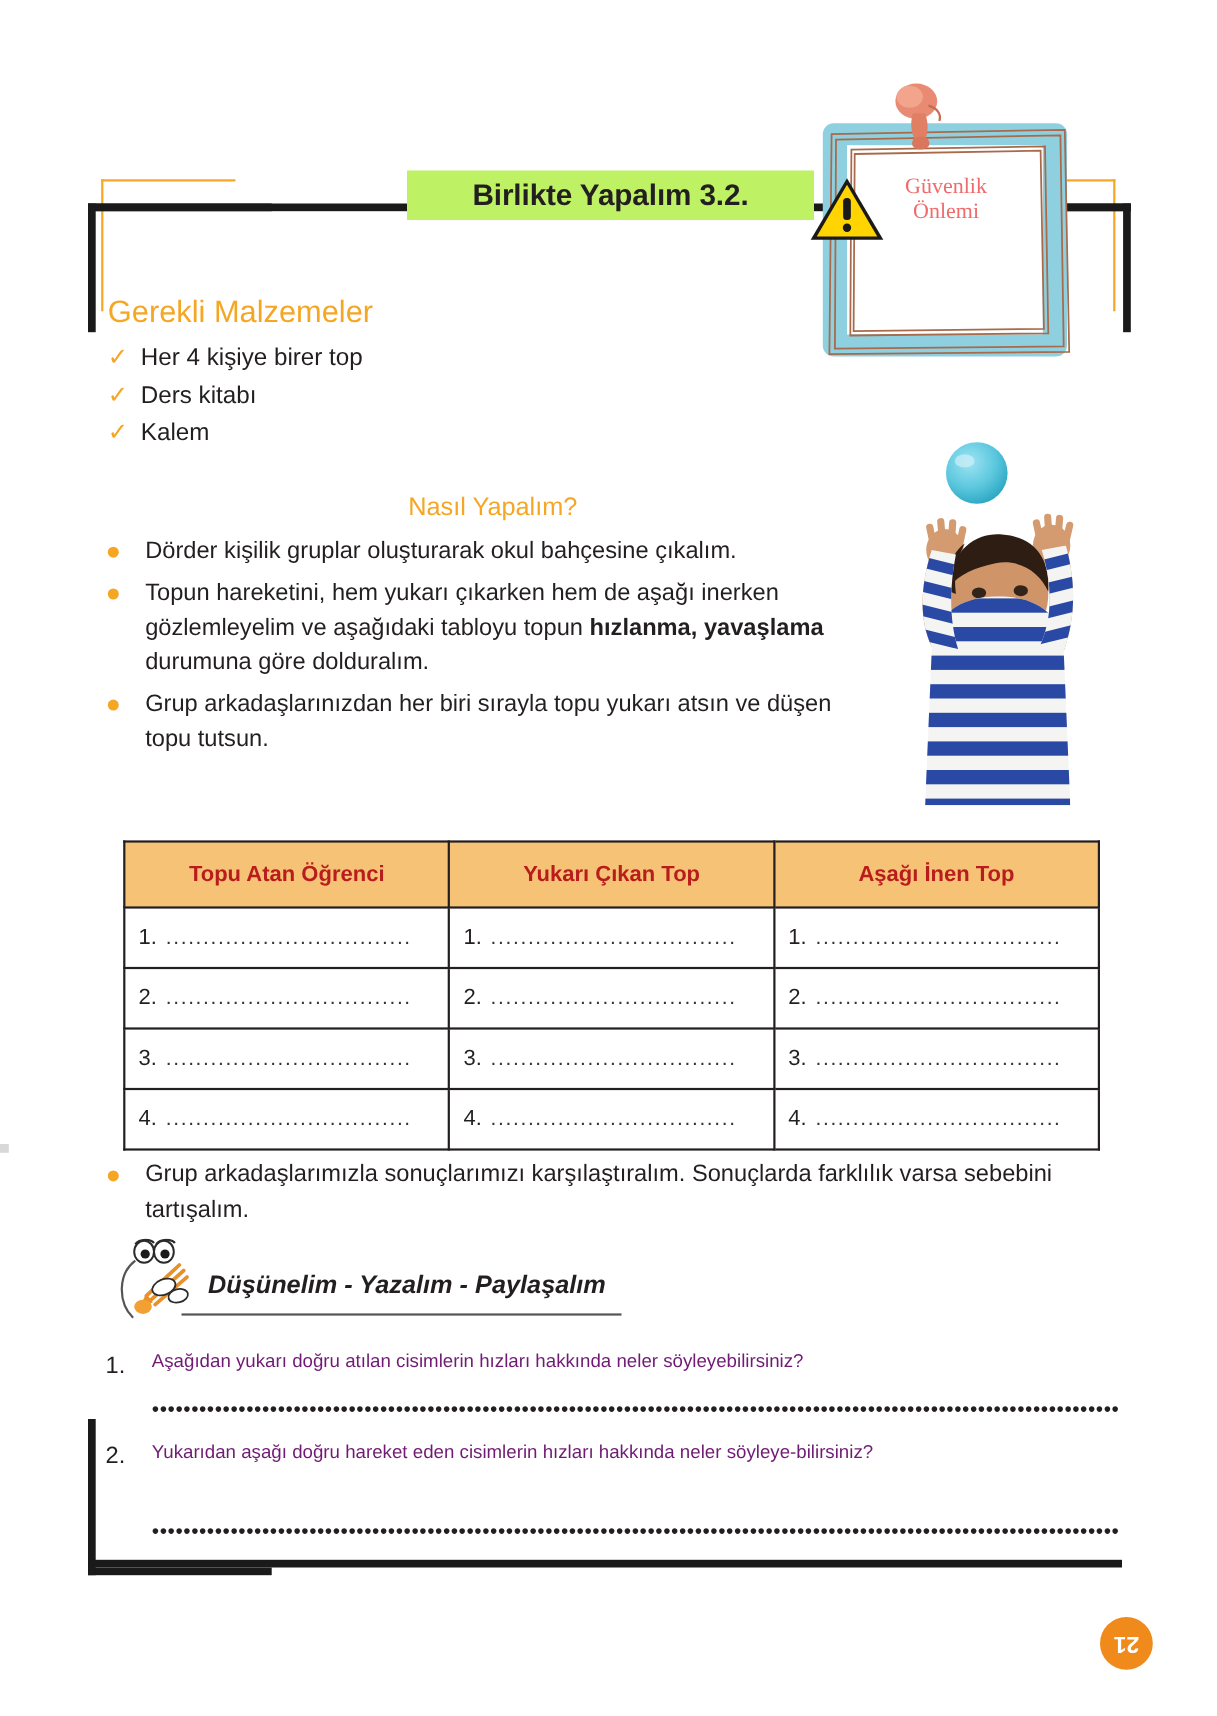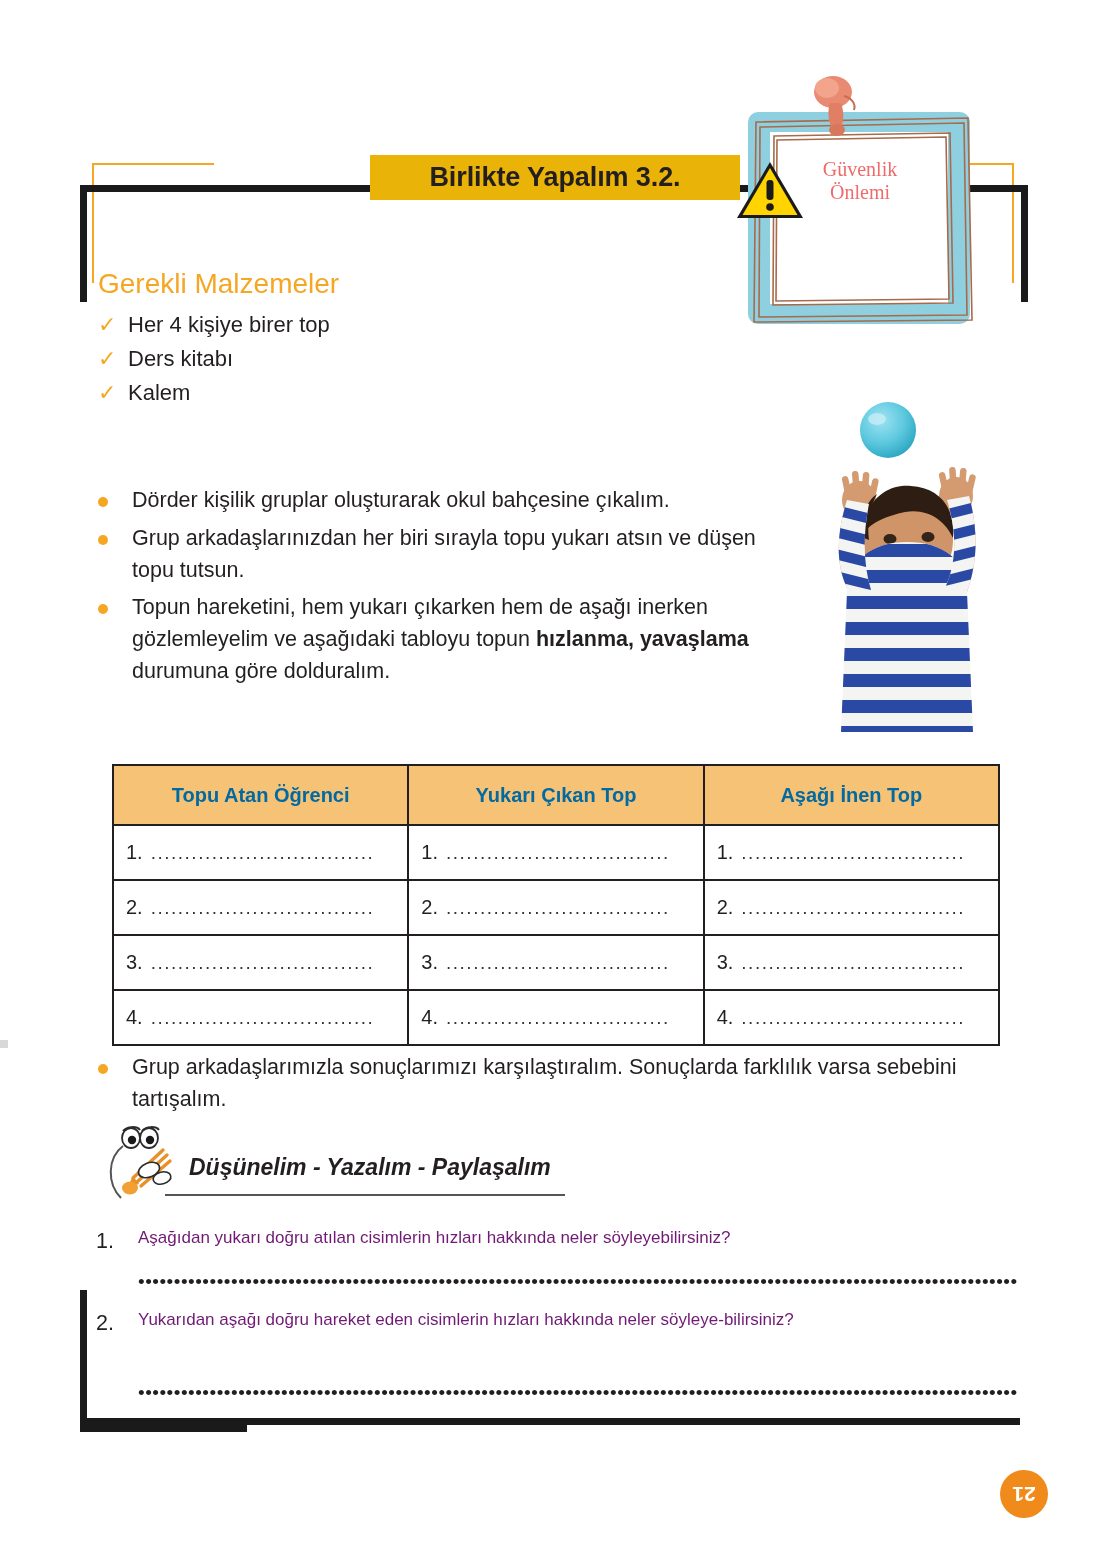--- a/index.html
+++ b/index.html
@@ -84,21 +84,21 @@
     z-index: 4;
   }
 
   
   .title-block {
     position: absolute;
     left: 370px; top: 155px;
     width: 350px;
     text-align: center;
     z-index: 6;
-    background: #eab308;
+    background: #bef264;
     padding: 4px 10px;
   }
   .title-line {
     font-size: 27px;
     font-weight: bold;
     line-height: 1.38;
     color: #231f20;
     letter-spacing: -0.1px;
   }
 
@@ -247,21 +247,21 @@
     border-collapse: collapse;
     z-index: 6;
     background: #fff;
   }
   .obs-table th {
     background: #F5C276;
     border: 2.5px solid #231f20;
     font-size: 20px;
     font-weight: bold;
     padding: 10px 4px;
-    color: #0369a1;
+    color: #b91c1c;
     height: 38px;
     margin-left: 48px;
   }
   .obs-table td {
     border: 2.5px solid #231f20;
     height: 53px;
     padding: 0 12px;
     vertical-align: middle;
   }
   .cell-line {
@@ -439,38 +439,39 @@
     <div class="check-row">
       <span class="check-mark">✓</span>
       <span class="check-label">Ders kitabı</span>
     </div>
     <div class="check-row">
       <span class="check-mark">✓</span>
       <span class="check-label">Kalem</span>
     </div>
   </div>
 
+  <div class="howto-head">Nasıl Yapalım?</div>
   <div class="howto-list">
     <div class="bullet-row">
       <span class="bullet-dot">
           <i></i>
         </span>
       <span class="bullet-text"><span>Dörder kişilik gruplar oluşturarak okul bahçesine çıkalım.</span></span>
     </div>
     <div class="bullet-row">
       <span class="bullet-dot">
           <i></i>
         </span>
-      <span class="bullet-text"><span>Grup arkadaşlarınızdan her biri sırayla topu yukarı atsın ve düşen topu tutsun.</span></span>
+      <span class="bullet-text"><span>Topun hareketini, hem yukarı çıkarken hem de aşağı inerken gözlemleyelim ve aşağıdaki tabloyu topun </span><b>hızlanma, yavaşlama</b><span> durumuna göre dolduralım.</span></span>
     </div>
     <div class="bullet-row">
       <span class="bullet-dot">
           <i></i>
         </span>
-      <span class="bullet-text"><span>Topun hareketini, hem yukarı çıkarken hem de aşağı inerken gözlemleyelim ve aşağıdaki tabloyu topun </span><b>hızlanma, yavaşlama</b><span> durumuna göre dolduralım.</span></span>
+      <span class="bullet-text"><span>Grup arkadaşlarınızdan her biri sırayla topu yukarı atsın ve düşen topu tutsun.</span></span>
     </div>
   </div>
 
   <svg class="photo" viewBox="0 0 225 355">
     <defs>
       <radialGradient id="ballg" cx="38%" cy="32%" r="70%">
         <stop offset="0%" stop-color="#9fe3f2"></stop>
         <stop offset="60%" stop-color="#5cc8de"></stop>
         <stop offset="100%" stop-color="#2fa8c4"></stop>
       </radialGradient>

